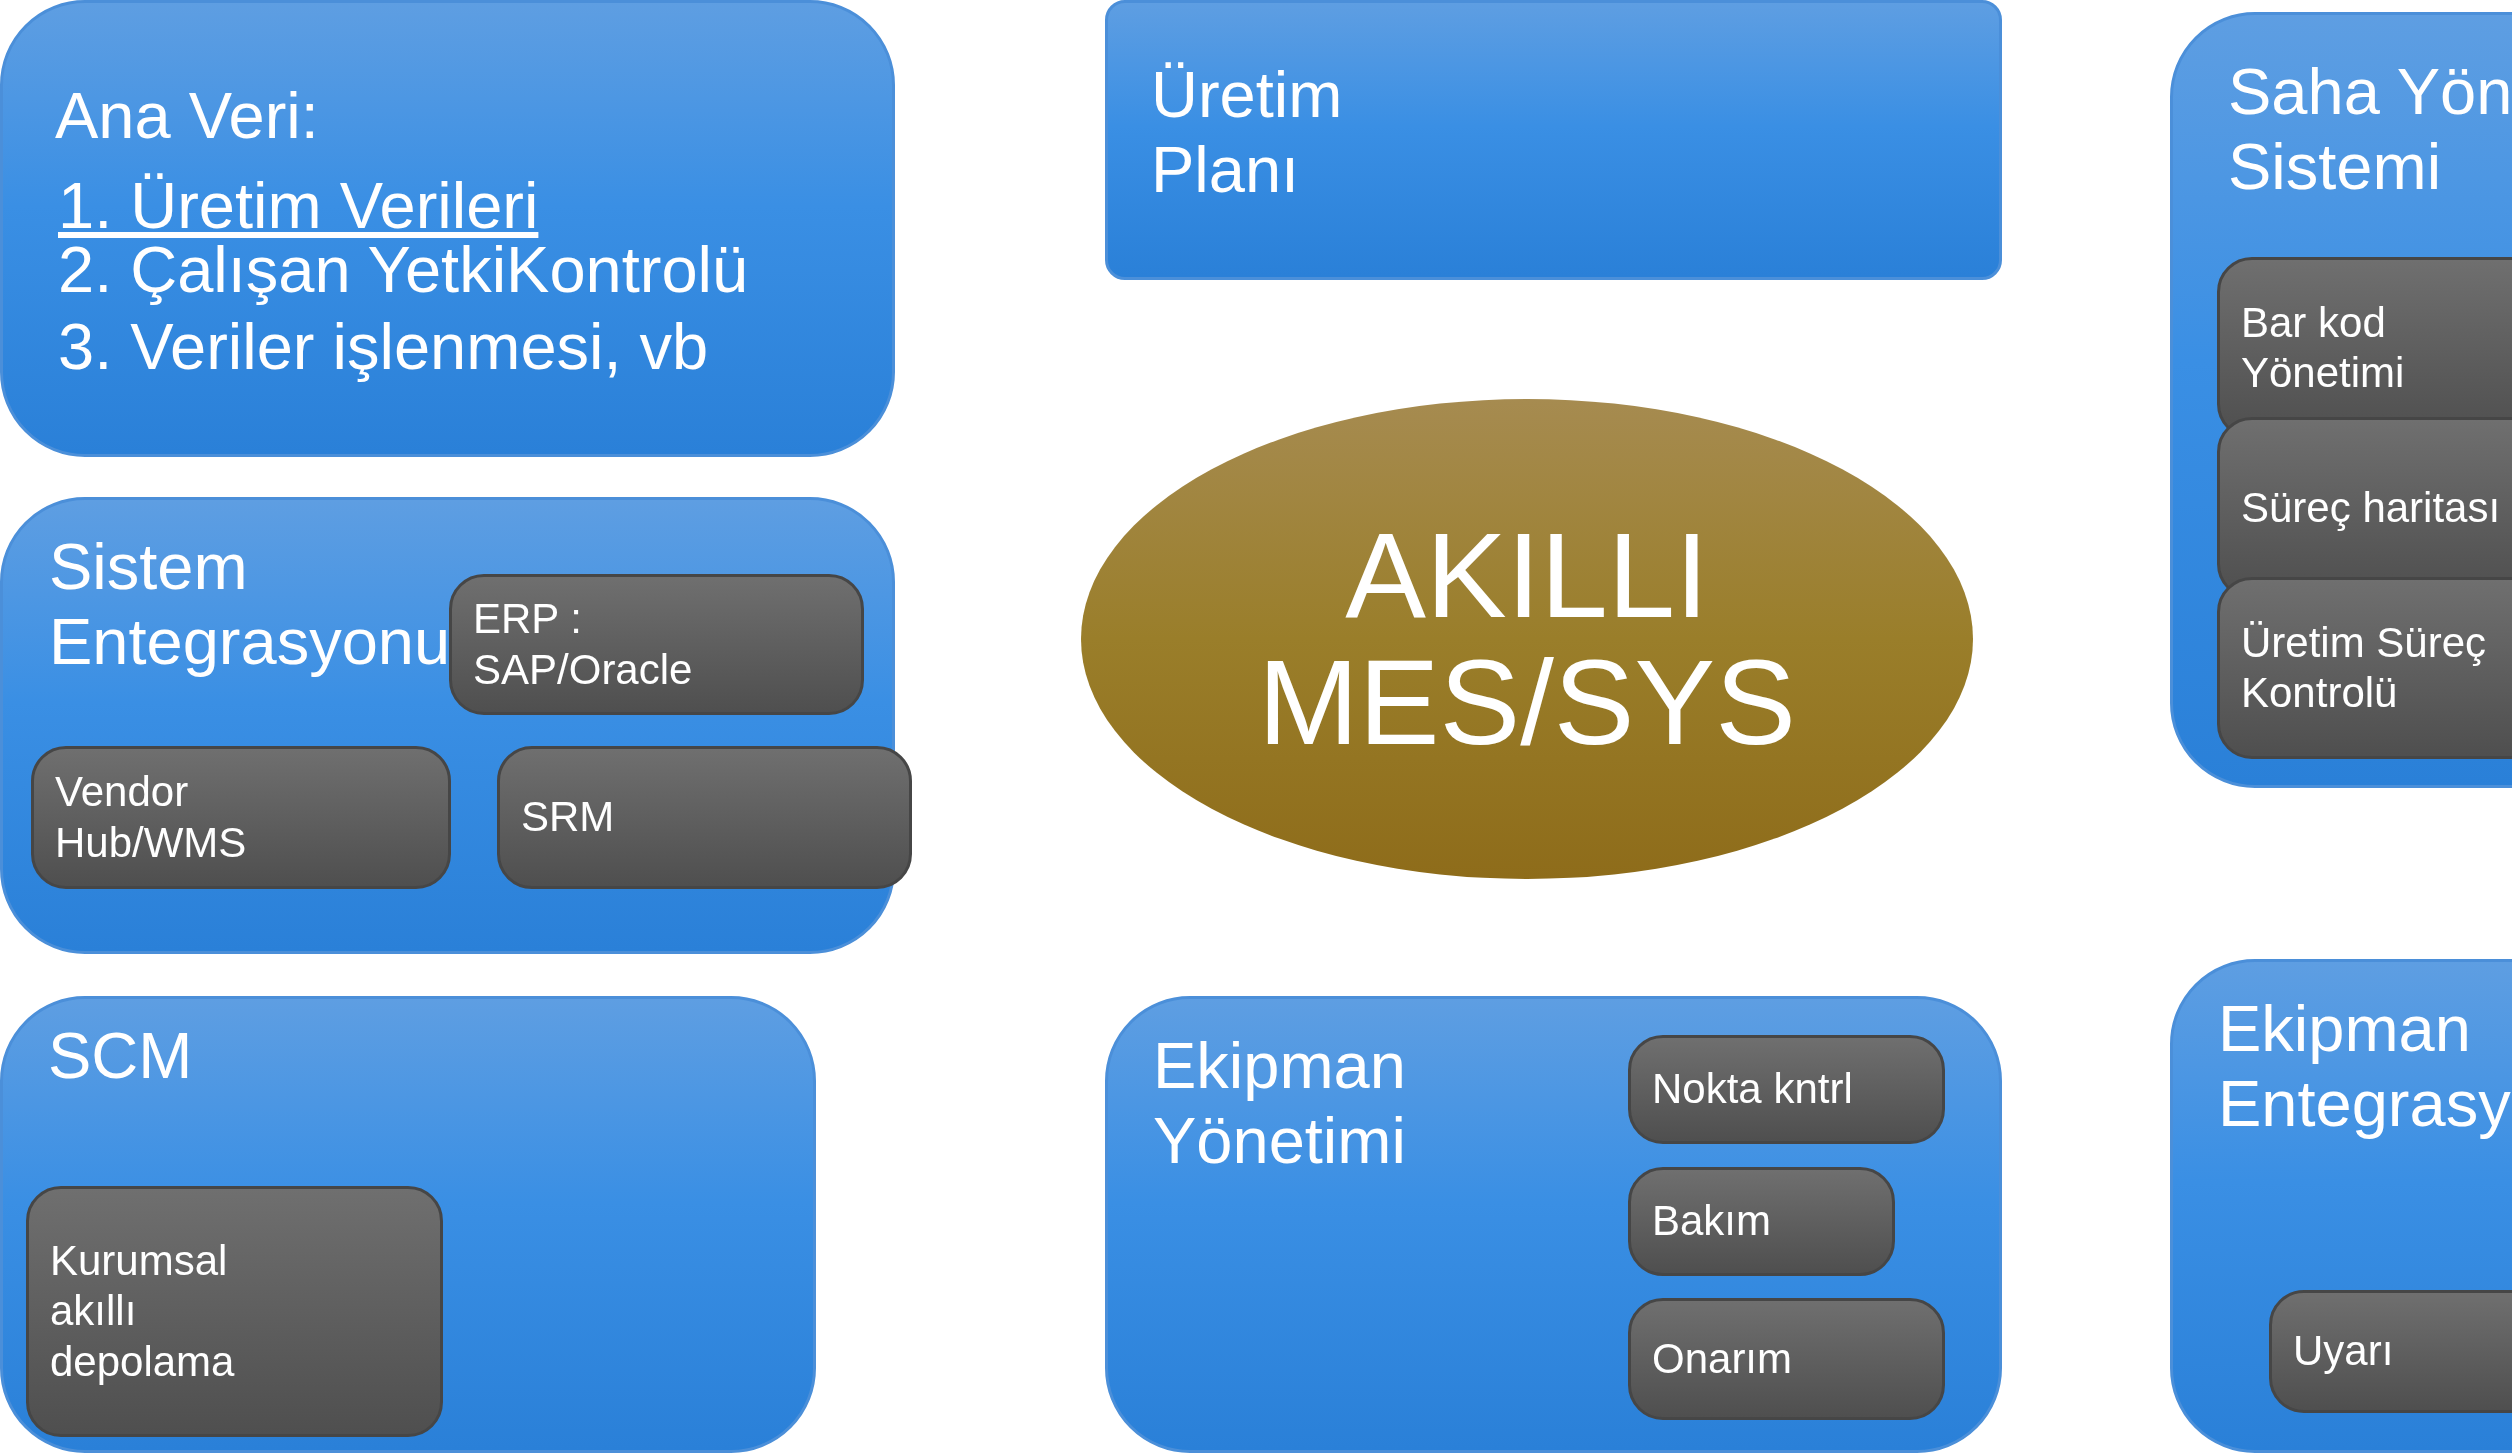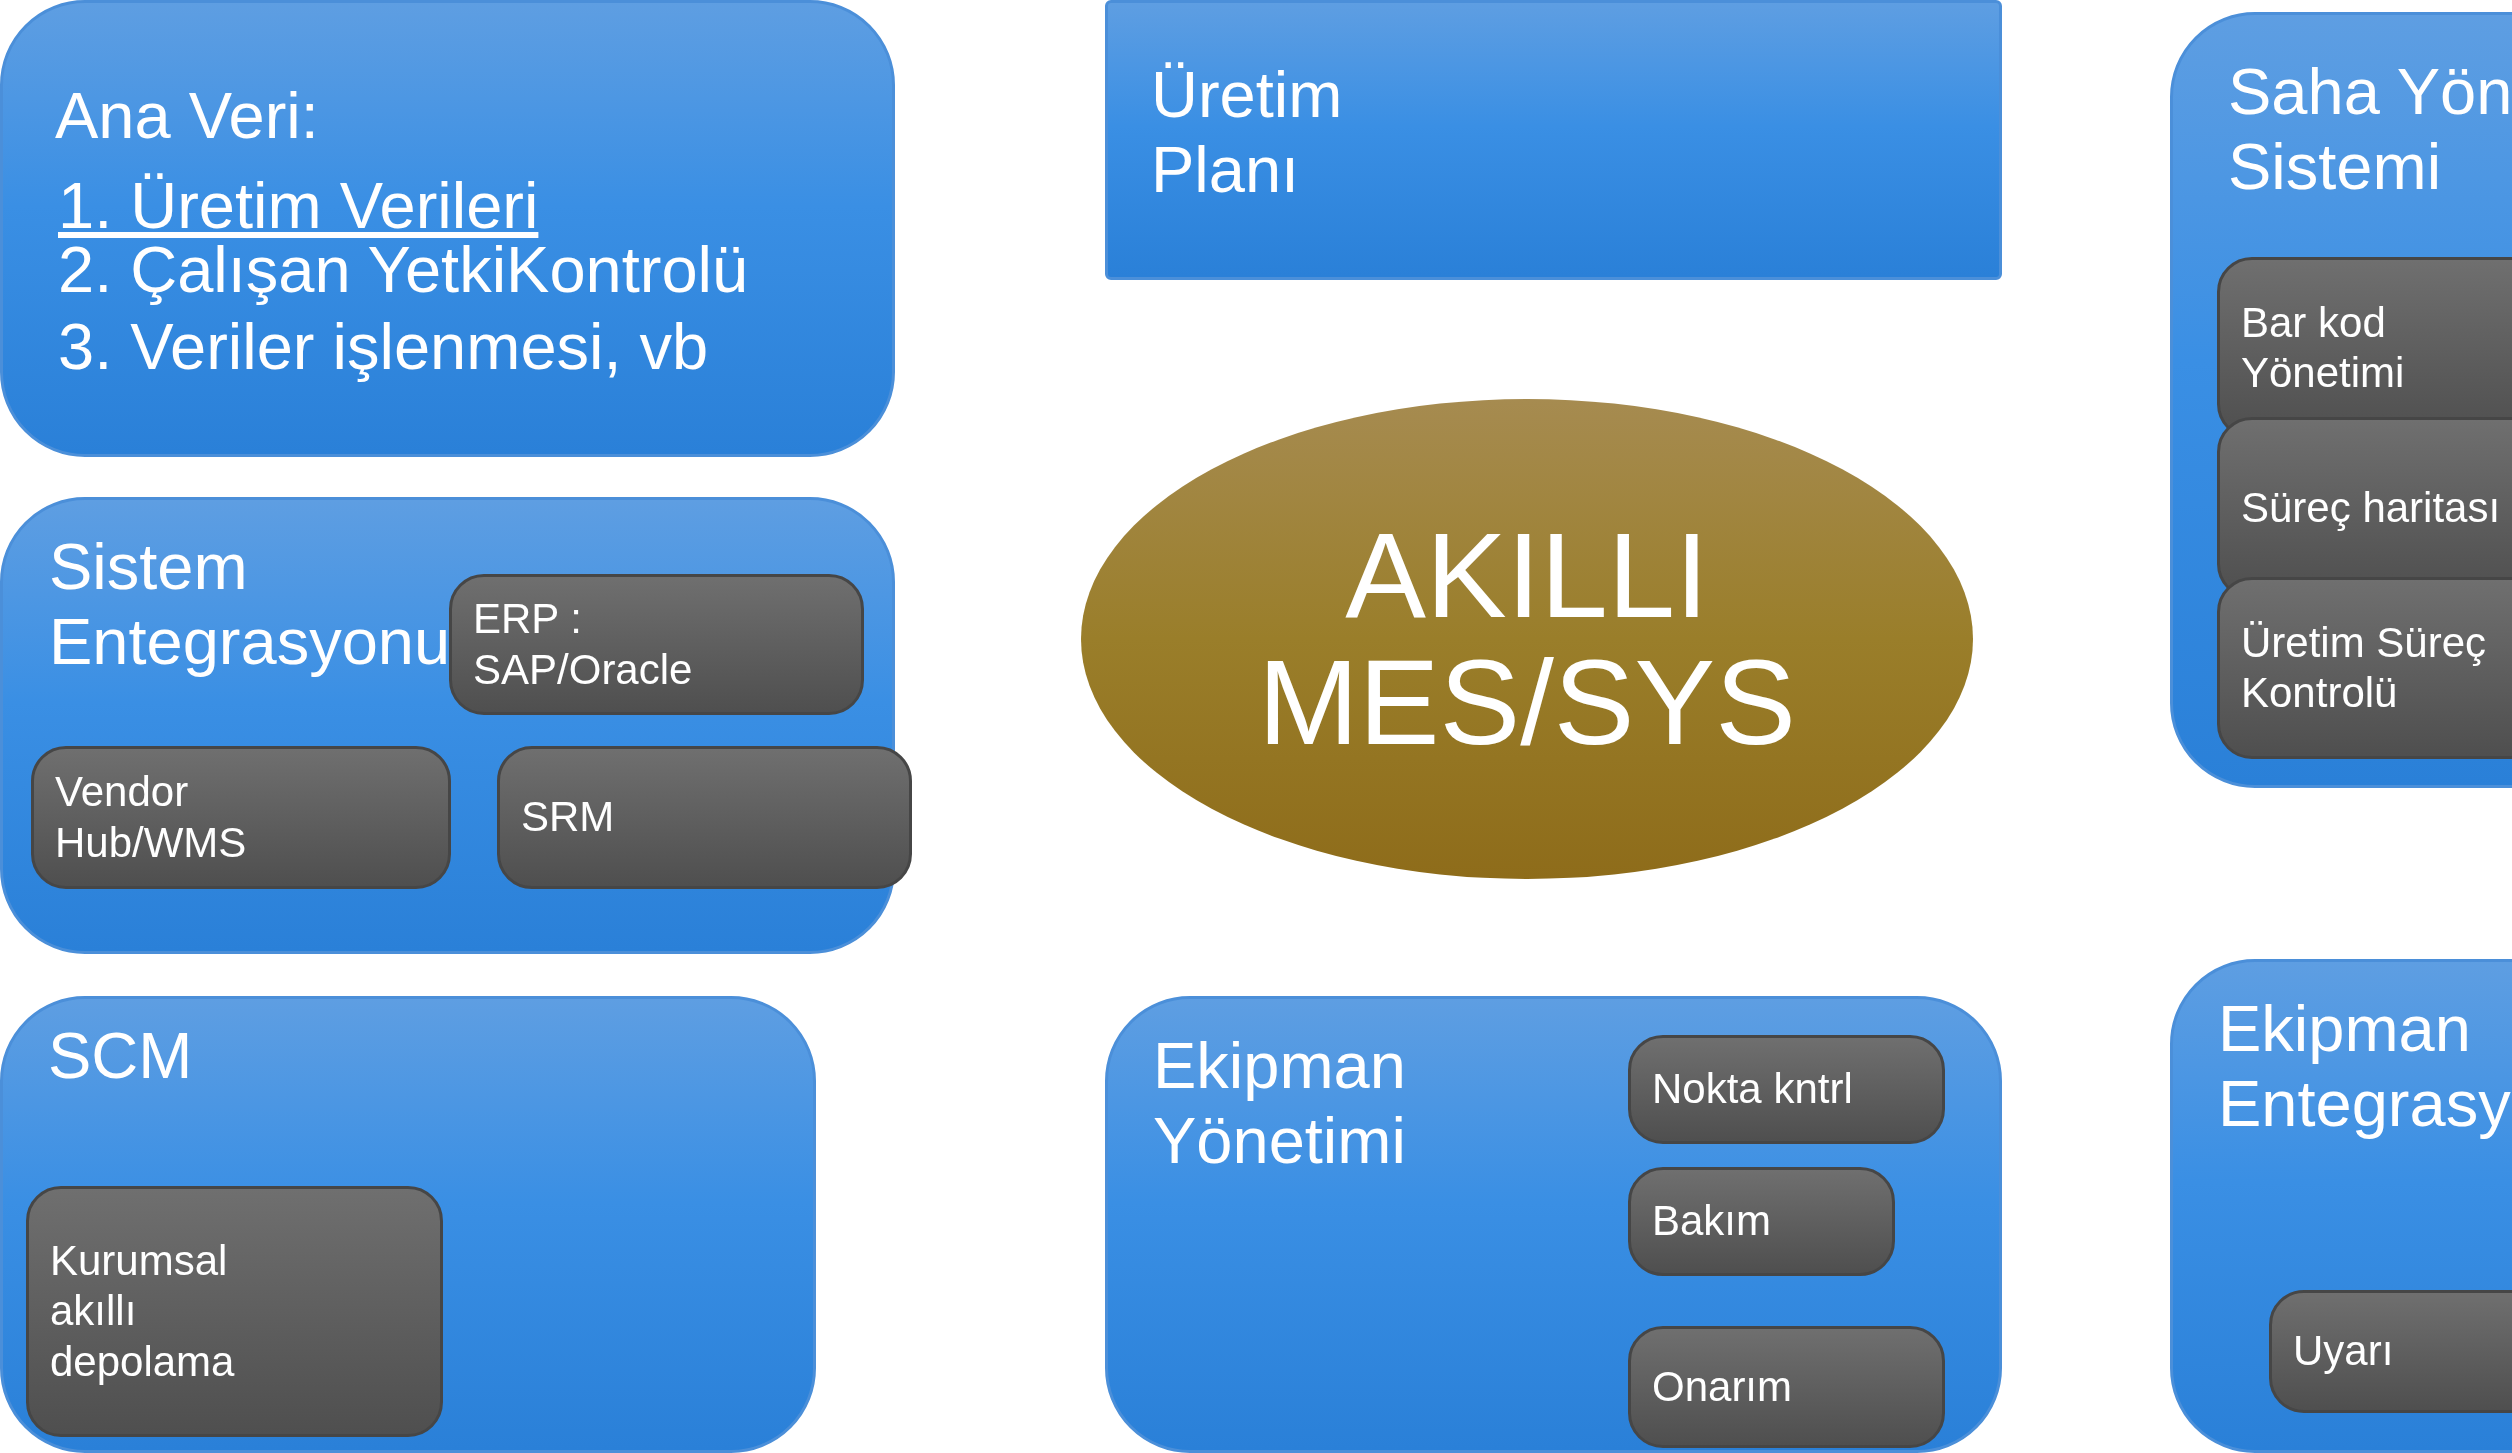--- a/index.html
+++ b/index.html
@@ -21,21 +21,21 @@
 </head>
 <body>
 
 <div class="panel" style="left:0;top:0;width:895px;height:457px;">
   <div class="panel-title" style="left:52px;top:76px;text-align:right;">Ana Veri:</div>
   <div class="panel-title" style="left:55px;top:166px;text-decoration:underline;">1. Üretim Verileri</div>
   <div class="panel-title" style="left:55px;top:230px;">2. Çalışan YetkiKontrolü</div>
   <div class="panel-title" style="left:55px;top:307px;">3. Veriler işlenmesi, vb</div>
 </div>
 
-<div class="panel" style="left:1105px;top:0;width:897px;height:280px;border-radius:6px;">
+<div class="panel" style="left:1105px;top:0;width:897px;height:280px;border-radius:20px;">
   <div class="panel-title" style="left:43px;top:55px;">Üretim
 Planı</div>
 </div>
 
 <div class="panel" style="left:2170px;top:12px;width:961px;height:776px;">
   <div class="panel-title" style="left:55px;top:40px;">Saha Yönetim
 Sistemi</div>
 
   <div class="chip" style="left:44px;top:242px;width:415px;height:182px;">
       <span>Bar kod
@@ -85,21 +85,21 @@
 
 <div class="panel" style="left:1105px;top:996px;width:897px;height:457px;">
   <div class="panel-title" style="left:45px;top:30px;">Ekipman
 Yönetimi</div>
   <div class="chip" style="left:520px;top:36px;width:317px;height:109px;">
       <span>Nokta kntrl</span>
     </div>
   <div class="chip" style="left:520px;top:168px;width:267px;height:109px;">
       <span>Bakım</span>
     </div>
-  <div class="chip" style="left:520px;top:299px;width:317px;height:122px;margin-top:28px;">
+  <div class="chip" style="left:520px;top:299px;width:317px;height:122px;">
       <span>Onarım</span>
     </div>
 </div>
 
 <div class="panel" style="left:2170px;top:959px;width:961px;height:494px;">
   <div class="panel-title" style="left:45px;top:30px;">Ekipman
 Entegrasyonu</div>
 
   <div class="chip" style="left:96px;top:328px;width:379px;height:123px;">
       <span>Uyarı</span>

